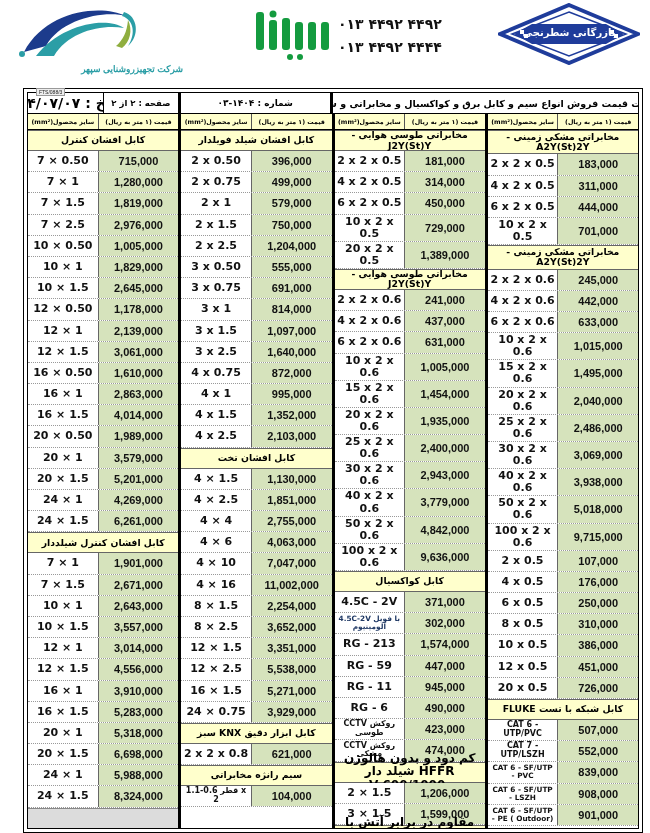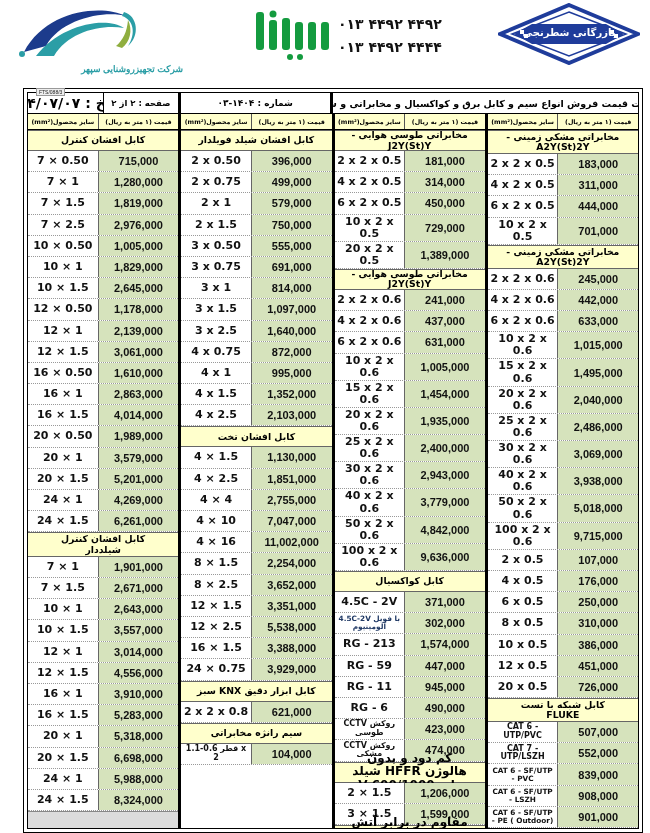--- a/index.html
+++ b/index.html
@@ -48,21 +48,21 @@
   .subhead-row{display:flex;direction:ltr;height:16px;flex:0 0 16px;border-bottom:1px solid #000}
   .subhead{background:var(--head-bg);display:flex;align-items:center;justify-content:center;
     font-size:6.3px;font-weight:bold;color:#000;direction:rtl;white-space:nowrap;overflow:hidden;
     font-family:"DejaVu Sans",sans-serif}
   .subhead.size-h{flex:0 0 47%;border-right:1px solid #555}
   .subhead.price-h{flex:1}
 
   .sect-head{background:var(--head-bg);min-height:21px;display:flex;align-items:center;
     justify-content:center;text-align:center;font-weight:bold;font-size:9.3px;color:#000;
     direction:rtl;border-bottom:1px solid #666;border-top:1px solid #666;line-height:1.1;
-    font-family:"DejaVu Sans",sans-serif;padding:1px 15px}
+    font-family:"DejaVu Sans",sans-serif;padding:1px 8px}
   .sect-head.hs{font-size:12px}
 
   .row{display:flex;direction:ltr;min-height:21.2px;border-bottom:1px dotted #999;flex:0 0 auto}
   .cell{display:flex;align-items:center;justify-content:center;text-align:center;
     font-weight:bold;color:#111;line-height:1.1;padding:1px 2px}
   .cell.size{flex:0 0 47%;background:#fff;border-right:1px solid #666;font-size:11px;direction:ltr;
     font-family:"DejaVu Sans",sans-serif}
   .cell.size.sm{font-size:8px}
   .cell.size.xs{font-size:7.3px}
   .cell.size.navy{color:#1f3864}
@@ -379,20 +379,24 @@
             </div>
             <div class="row">
               <div class="cell size">2 x 1</div>
               <div class="cell price">579,000</div>
             </div>
             <div class="row">
               <div class="cell size">2 x 1.5</div>
               <div class="cell price">750,000</div>
             </div>
             <div class="row">
+              <div class="cell size">2 x 2.5</div>
+              <div class="cell price">1,204,000</div>
+            </div>
+            <div class="row">
               <div class="cell size">3 x 0.50</div>
               <div class="cell price">555,000</div>
             </div>
             <div class="row">
               <div class="cell size">3 x 0.75</div>
               <div class="cell price">691,000</div>
             </div>
             <div class="row">
               <div class="cell size">3 x 1</div>
               <div class="cell price">814,000</div>
@@ -428,20 +432,24 @@
             </div>
             <div class="row">
               <div class="cell size">4 × 2.5</div>
               <div class="cell price">1,851,000</div>
             </div>
             <div class="row">
               <div class="cell size">4 × 4</div>
               <div class="cell price">2,755,000</div>
             </div>
             <div class="row">
+              <div class="cell size">4 × 6</div>
+              <div class="cell price">4,063,000</div>
+            </div>
+            <div class="row">
               <div class="cell size">4 × 10</div>
               <div class="cell price">7,047,000</div>
             </div>
             <div class="row">
               <div class="cell size">4 × 16</div>
               <div class="cell price">11,002,000</div>
             </div>
             <div class="row">
               <div class="cell size">8 × 1.5</div>
               <div class="cell price">2,254,000</div>
@@ -453,21 +461,21 @@
             <div class="row">
               <div class="cell size">12 × 1.5</div>
               <div class="cell price">3,351,000</div>
             </div>
             <div class="row">
               <div class="cell size">12 × 2.5</div>
               <div class="cell price">5,538,000</div>
             </div>
             <div class="row">
               <div class="cell size">16 × 1.5</div>
-              <div class="cell price">3,388,000</div>
+              <div class="cell price">5,271,000</div>
             </div>
             <div class="row">
               <div class="cell size">24 × 0.75</div>
               <div class="cell price">3,929,000</div>
             </div>
             <div class="sect-head">کابل ابزار دقیق KNX سبز</div>
             <div class="row">
               <div class="cell size">2 x 2 x 0.8</div>
               <div class="cell price">621,000</div>
             </div>

